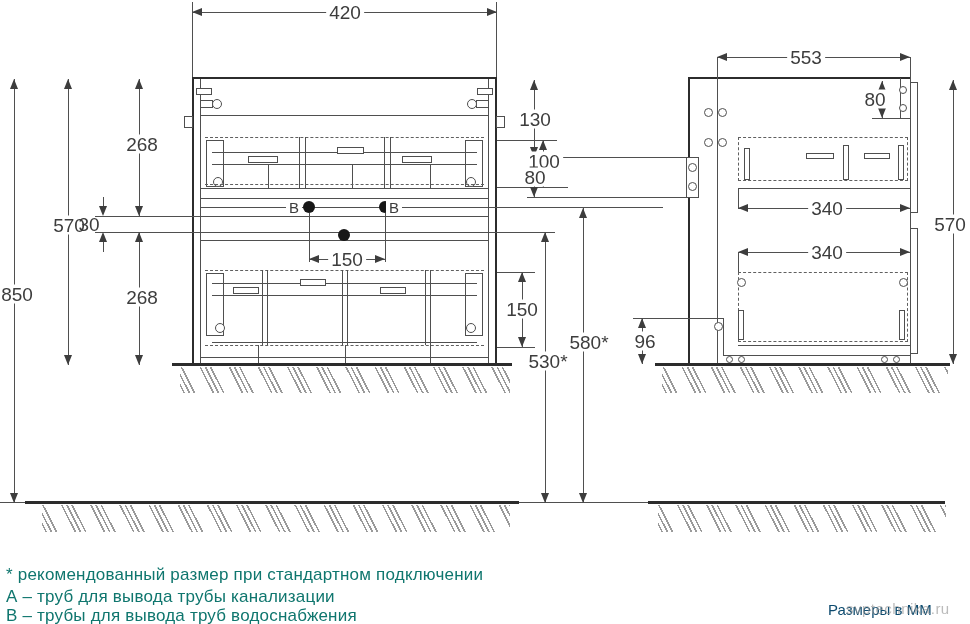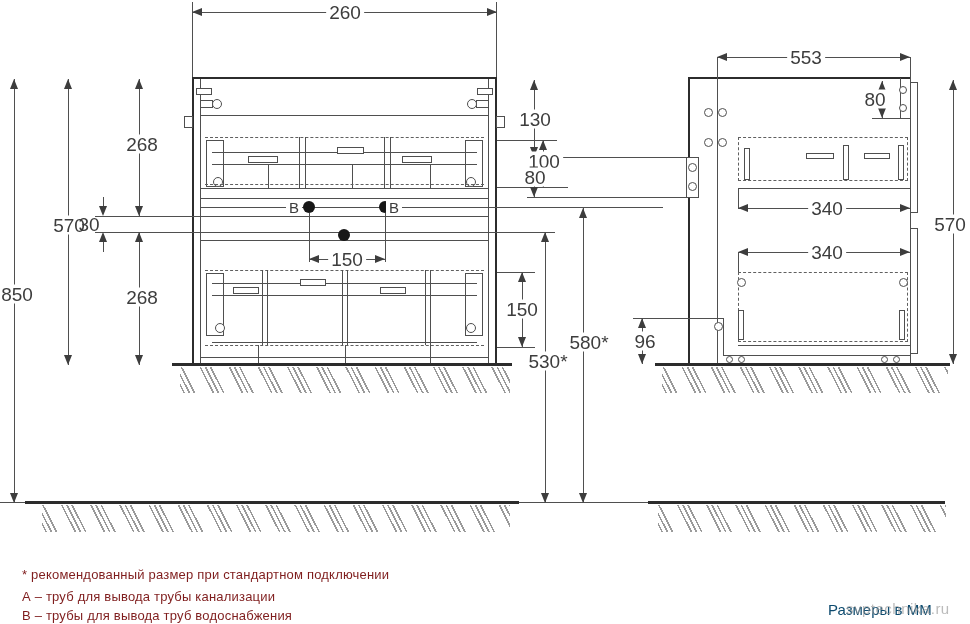--- a/index.html
+++ b/index.html
@@ -20,39 +20,39 @@
   .slab{font-size:15px;line-height:15px}
   .nobg{background:transparent;padding:0}
   .ar{position:absolute;width:0;height:0;z-index:4}
   .au{border-left:4px solid transparent;border-right:4px solid transparent;border-bottom:10px solid #3d3d3d}
   .ad{border-left:4px solid transparent;border-right:4px solid transparent;border-top:10px solid #3d3d3d}
   .al{border-top:4px solid transparent;border-bottom:4px solid transparent;border-right:10px solid #3d3d3d}
   .arr{border-top:4px solid transparent;border-bottom:4px solid transparent;border-left:10px solid #3d3d3d}
   .hatch{position:absolute;background:repeating-linear-gradient(63deg,
       transparent 0 3px,#9a9a9a 3px 4.6px,transparent 4.6px 7.6px,#9a9a9a 7.6px 9.2px,
       transparent 9.2px 12.2px,#9a9a9a 12.2px 13.8px,transparent 13.8px 26px)}
-  .legend-line{position:absolute;left:22px;font-size:13px;line-height:18px;color:#7f1d1d;letter-spacing:.2px}
+  .legend-line{position:absolute;left:6px;font-size:17px;line-height:18px;color:#0f766e;letter-spacing:.2px}
   .footer-note{position:absolute;font-size:15px;color:#0c4a6e}
   .wm{position:absolute;font-size:15px;color:rgba(150,150,150,.65);z-index:6;letter-spacing:.5px}
 </style>
 </head>
 <body>
 
 <div id="canvas">
 
   <div class="hl" style="left:0;top:79;width:960"></div>
 
   <div>
 
     <div class="vl" style="left:192;left:192px;top:2px;height:76px"></div>
     <div class="vl" style="left:496px;top:2px;height:76px"></div>
     <div class="hl" style="left:192px;top:12px;width:305px"></div>
     <div class="ar al" style="left:192px;top:8px"></div>
     <div class="ar arr" style="left:487px;top:8px"></div>
-    <div class="lab" style="left:345px;top:12px">260</div>
+    <div class="lab" style="left:345px;top:12px">420</div>
 
     <div class="hl t2" style="left:192px;top:77px;width:305px;height:2px"></div>
     <div class="vl t2" style="left:192px;top:77px;width:2px;height:288px"></div>
     <div class="vl t2" style="left:495px;top:77px;width:2px;height:288px"></div>
     <div class="vl" style="left:200px;top:79px;height:286px"></div>
     <div class="vl" style="left:488px;top:79px;height:286px"></div>
 
     <div class="hl" style="left:200px;top:115px;width:288px"></div>
     <div class="box" style="left:196px;top:88px;width:16px;height:7px"></div>
     <div class="box" style="left:477px;top:88px;width:16px;height:7px"></div>

